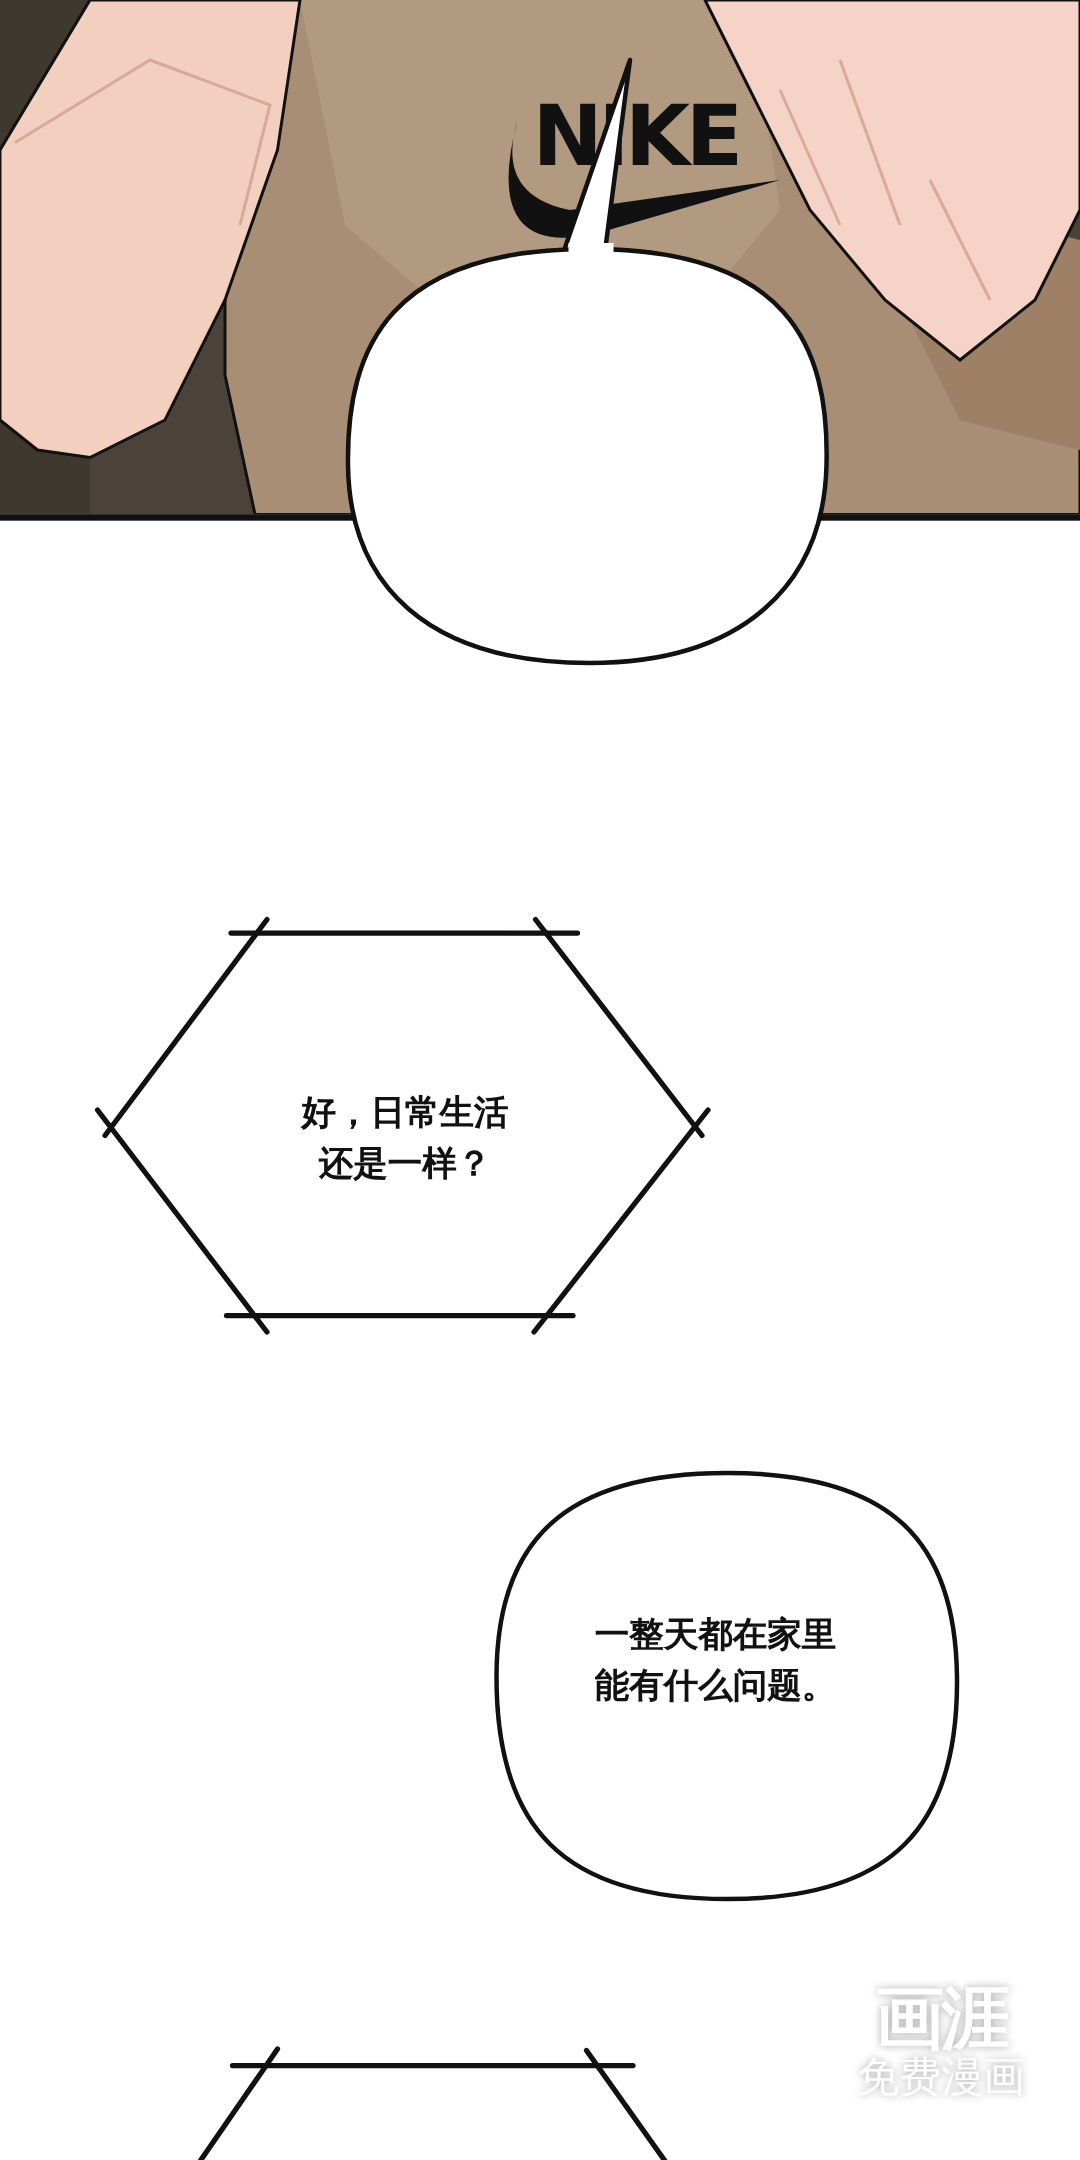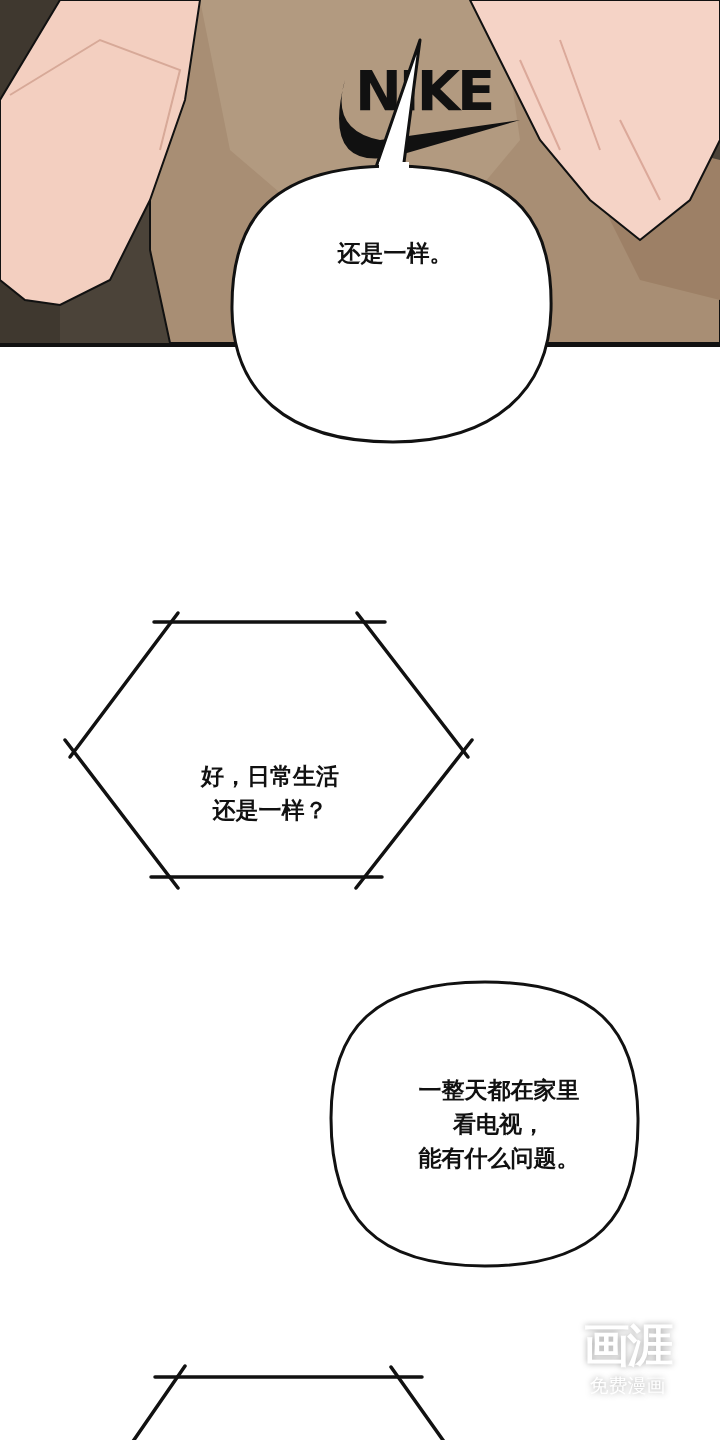--- a/index.html
+++ b/index.html
@@ -5,21 +5,21 @@
   html, body { margin:0; padding:0; }
   body { width:720px; height:1440px; background:#ffffff; position:relative; overflow:hidden;
          font-family:"DejaVu Sans", "Liberation Sans", sans-serif; }
   .panel { position:absolute; left:0; top:0; width:720px; height:343px; overflow:hidden;
            background:#4a4238; border-bottom:4px solid #111; }
   .layer { position:absolute; }
   .bubble-text { position:absolute; text-align:center; color:#111; font-size:23px; line-height:34px; font-weight:bold; }
   .watermark { position:absolute; left:565px; top:1318px; width:125px; text-align:center; color:#fff;
                text-shadow:0 0 6px rgba(0,0,0,0.35); }
   .wm-logo { font-size:46px; line-height:54px; font-weight:bold; letter-spacing:-2px; }
-  .wm-sub { font-size:19px; line-height:26px; }
+  .wm-sub { font-size:28px; line-height:26px; }
 </style>
 </head>
 <body>
 
 <div class="panel">
   <svg width="720" height="343" viewBox="0 0 720 343">
     <rect x="0" y="0" width="720" height="343" fill="#4b4339"></rect>
     <rect x="0" y="0" width="60" height="343" fill="#3f382f"></rect>
 
     <path d="M150 0 L560 0 L600 150 L720 170 L720 343 L170 343 L150 250 Z" fill="#a88e74" stroke="#111" stroke-width="2"></path>
@@ -38,44 +38,42 @@
     </g>
   </svg>
 </div>
 
 <svg class="layer" style="left:225px;top:30px;" width="335" height="430" viewBox="0 0 335 430">
   <path d="M150 140 L195 10 L178 140 Z" fill="#fff" stroke="#111" stroke-width="3" stroke-linejoin="round"></path>
   <path d="M168 136 C 300 136, 328 200, 326 280 C 324 360, 270 412, 168 412 C 60 412, 8 360, 7 280 C 6 200, 36 136, 168 136 Z" fill="#fff" stroke="#111" stroke-width="3"></path>
   <rect x="154" y="132" width="30" height="12" fill="#fff"></rect>
 </svg>
 <div class="bubble-text" style="left:235px;top:236px;width:320px;">
-  <div>还是一样。</div>
 </div>
 
 <svg class="layer" style="left:60px;top:605px;" width="420" height="290" viewBox="0 0 420 290">
   <g stroke="#111" stroke-width="3.5" stroke-linecap="round" fill="none">
     <line x1="94" y1="17" x2="325" y2="17"></line>
     <line x1="91" y1="272" x2="322" y2="272"></line>
     <line x1="118" y1="8" x2="10" y2="152"></line>
     <line x1="297" y1="8" x2="408" y2="152"></line>
     <line x1="5" y1="135" x2="118" y2="283"></line>
     <line x1="412" y1="135" x2="296" y2="283"></line>
   </g>
 </svg>
-<div class="bubble-text" style="left:120px;top:759px;width:300px;">
+<div class="bubble-text" style="left:120px;top:725px;width:300px;">
   <div>好，日常生活</div>
   <div>还是一样？</div>
 </div>
 
 <svg class="layer" style="left:325px;top:978px;" width="320" height="295" viewBox="0 0 320 295">
   <path d="M160 4 C 270 4, 312 50, 313 140 C 314 240, 270 288, 160 288 C 50 288, 6 240, 6 140 C 6 50, 50 4, 160 4 Z" fill="#fff" stroke="#111" stroke-width="3"></path>
 </svg>
-<div class="bubble-text" style="left:344px;top:1073px;width:310px;">
+<div class="bubble-text" style="left:322px;top:1073px;width:310px;">
   <div>一整天都在家里</div>
-  <div>看电视，</div>
   <div>能有什么问题。</div>
 </div>
 
 <svg class="layer" style="left:100px;top:1360px;" width="380" height="80" viewBox="0 0 380 80">
   <g stroke="#111" stroke-width="3.5" stroke-linecap="round" fill="none">
     <line x1="55" y1="17" x2="322" y2="17"></line>
     <line x1="85" y1="6" x2="27" y2="90"></line>
     <line x1="291" y1="7" x2="350" y2="90"></line>
   </g>
 </svg>

